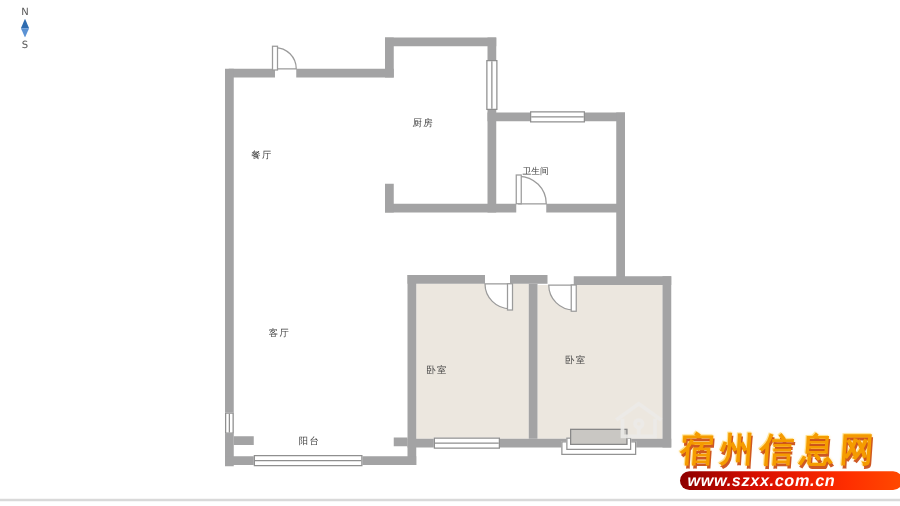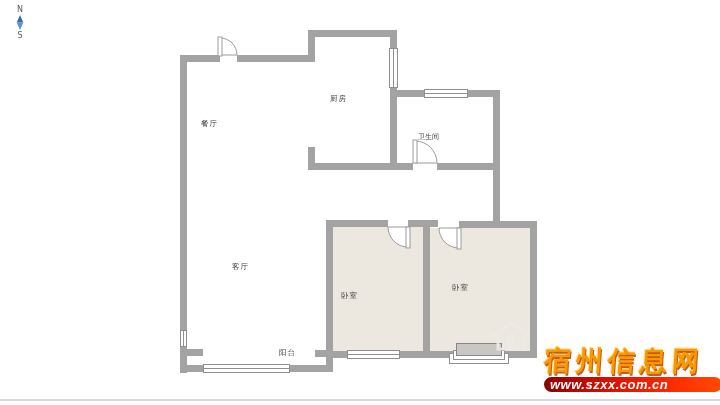--- a/index.html
+++ b/index.html
@@ -112,24 +112,24 @@
         <path d="M408 227 L388 227 A20 20 0 0 0 408 247 Z"></path>
         <rect x="406" y="227" width="4" height="21"></rect>
         <path d="M459 228 L439 228 A20 20 0 0 0 459 248 Z"></path>
         <rect x="457" y="228" width="4" height="21"></rect>
       </g>
     </svg>
 
     <span class="room-label" style="left:201px;top:99px;margin-top:20px;">餐厅</span>
     <span class="room-label" style="left:330px;top:94px;">厨房</span>
     <span class="room-label small" style="left:418px;top:132px;">卫生间</span>
-    <span class="room-label" style="left:232px;top:262px;">客厅</span>
+    <span class="room-label" style="left:215px;top:262px;">客厅</span>
     <span class="room-label" style="left:341px;top:291px;">卧室</span>
     <span class="room-label" style="left:452px;top:283px;">卧室</span>
-    <span class="room-label" style="left:239px;top:348px;margin-left:40px;">阳台</span>
+    <span class="room-label" style="left:239px;top:348px;">阳台</span>
   </div>
 
   <svg class="house-wm" width="50" height="32" viewBox="0 0 50 32">
     <g fill="none" stroke="#ecebe8" stroke-width="3">
       <polyline points="7,16 25,3 43,16"></polyline>
       <path d="M12 15 L12 29 L38 29 L38 15"></path>
       <path d="M25 29 L25 21 A4 4 0 0 0 25 21"></path>
       <circle cx="25" cy="19" r="3"></circle>
     </g>
   </svg>

